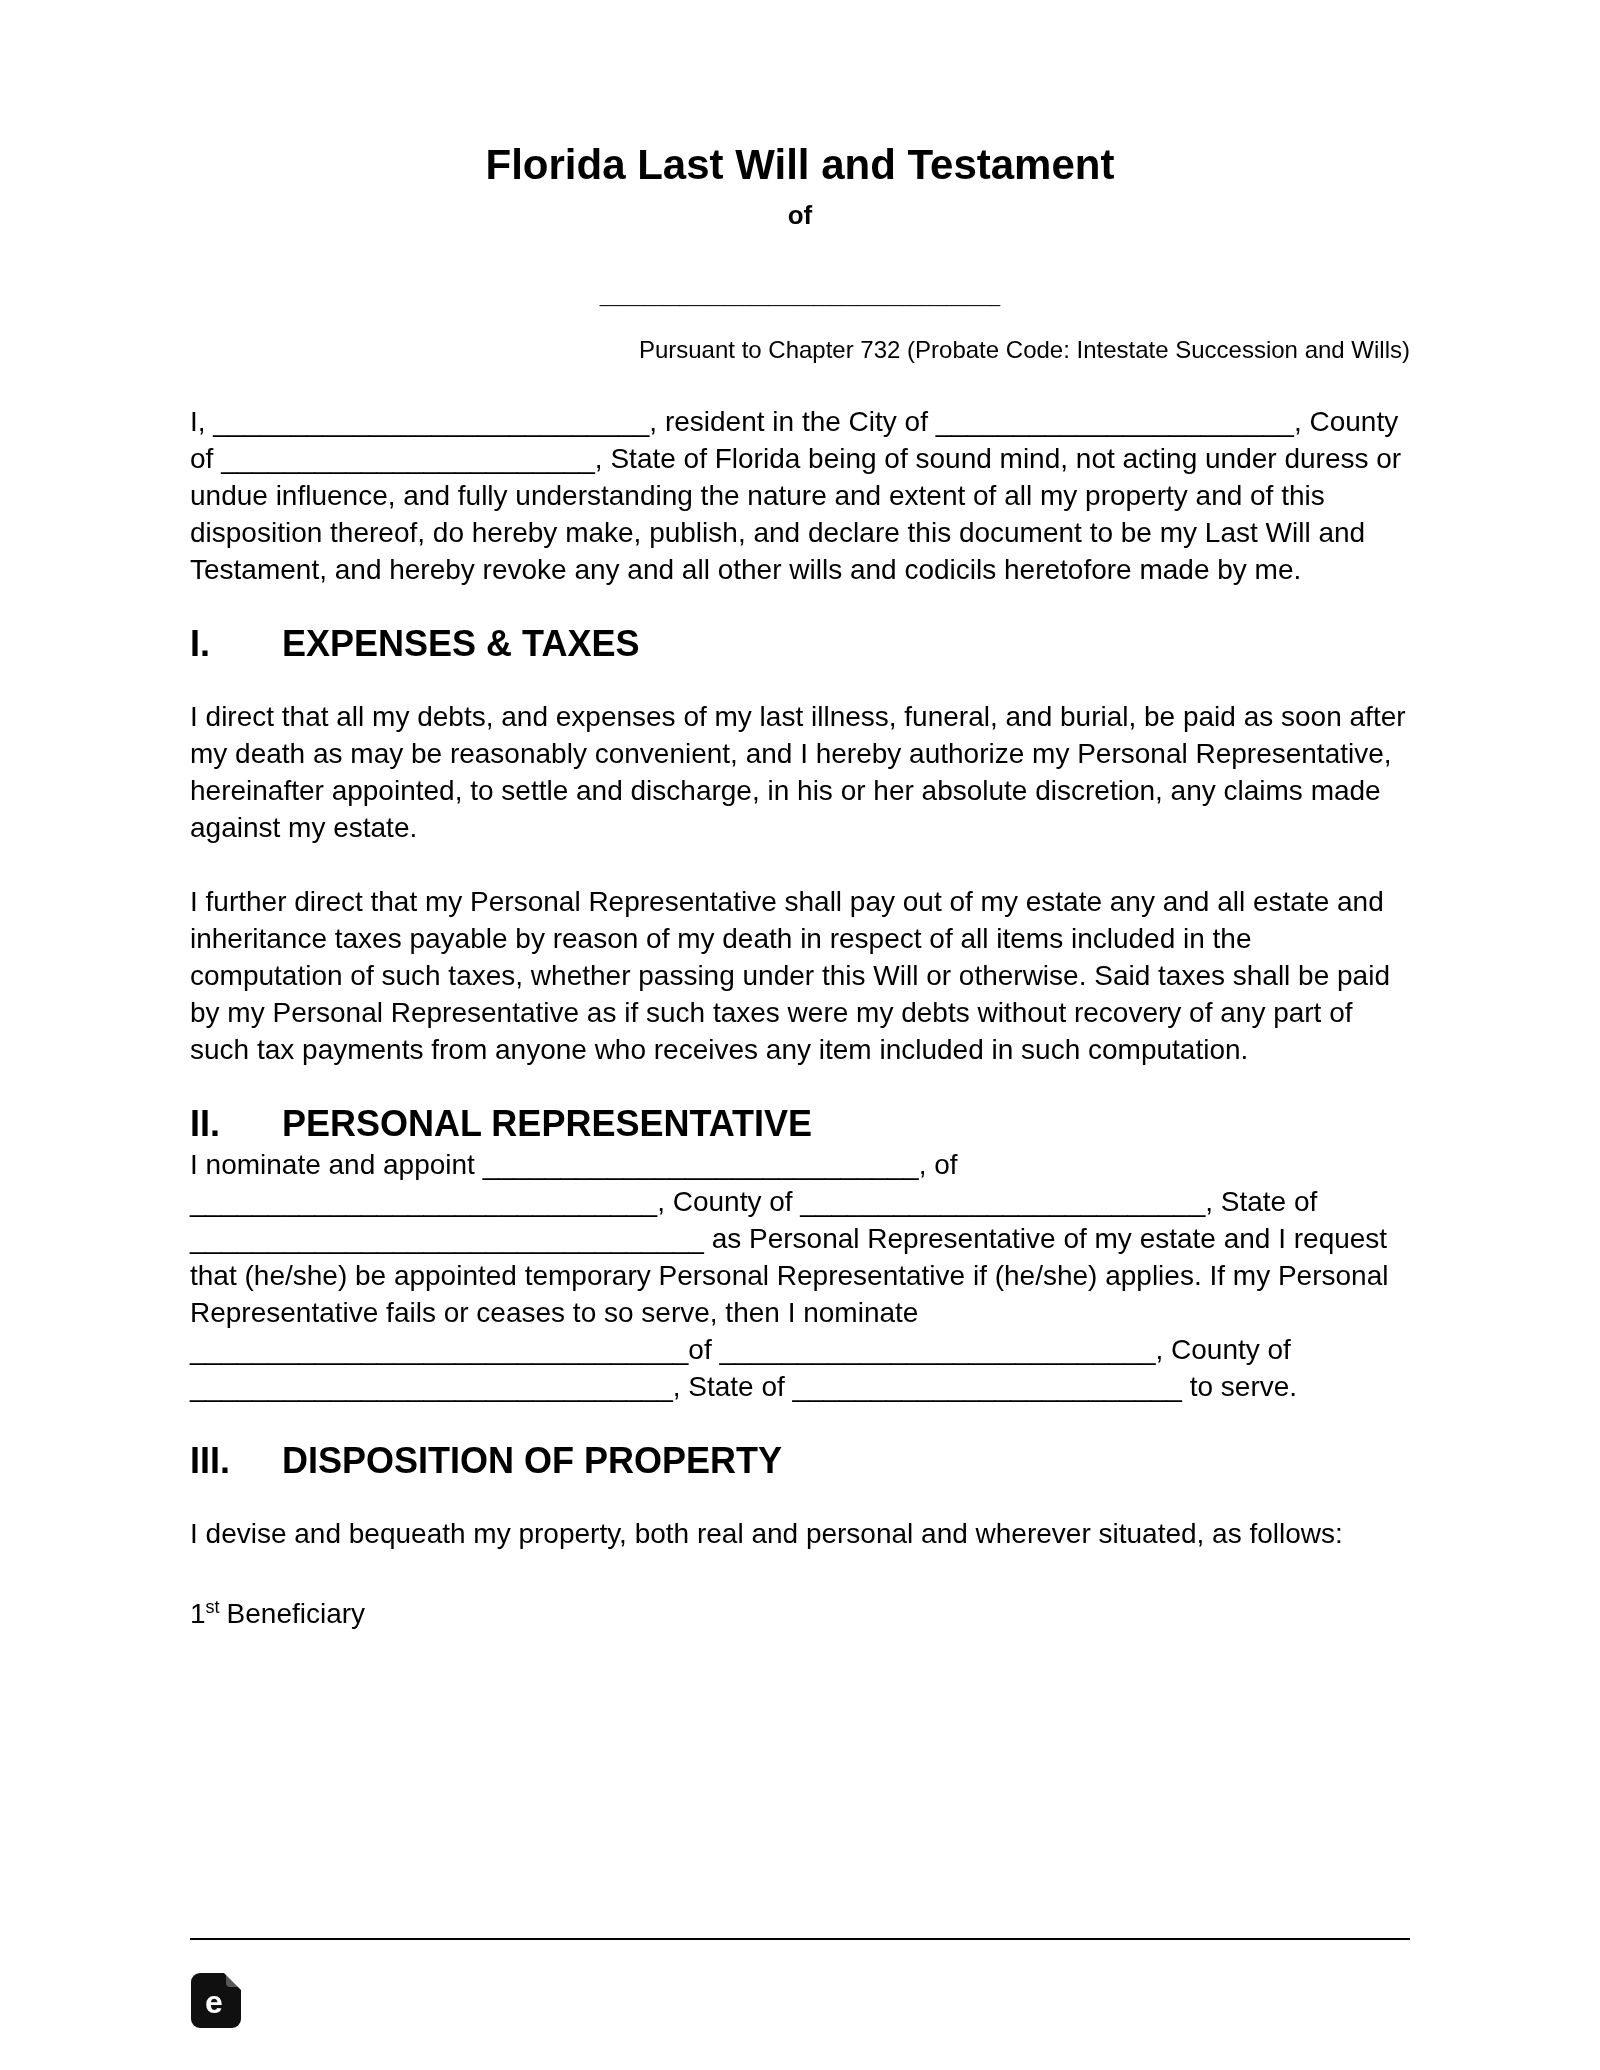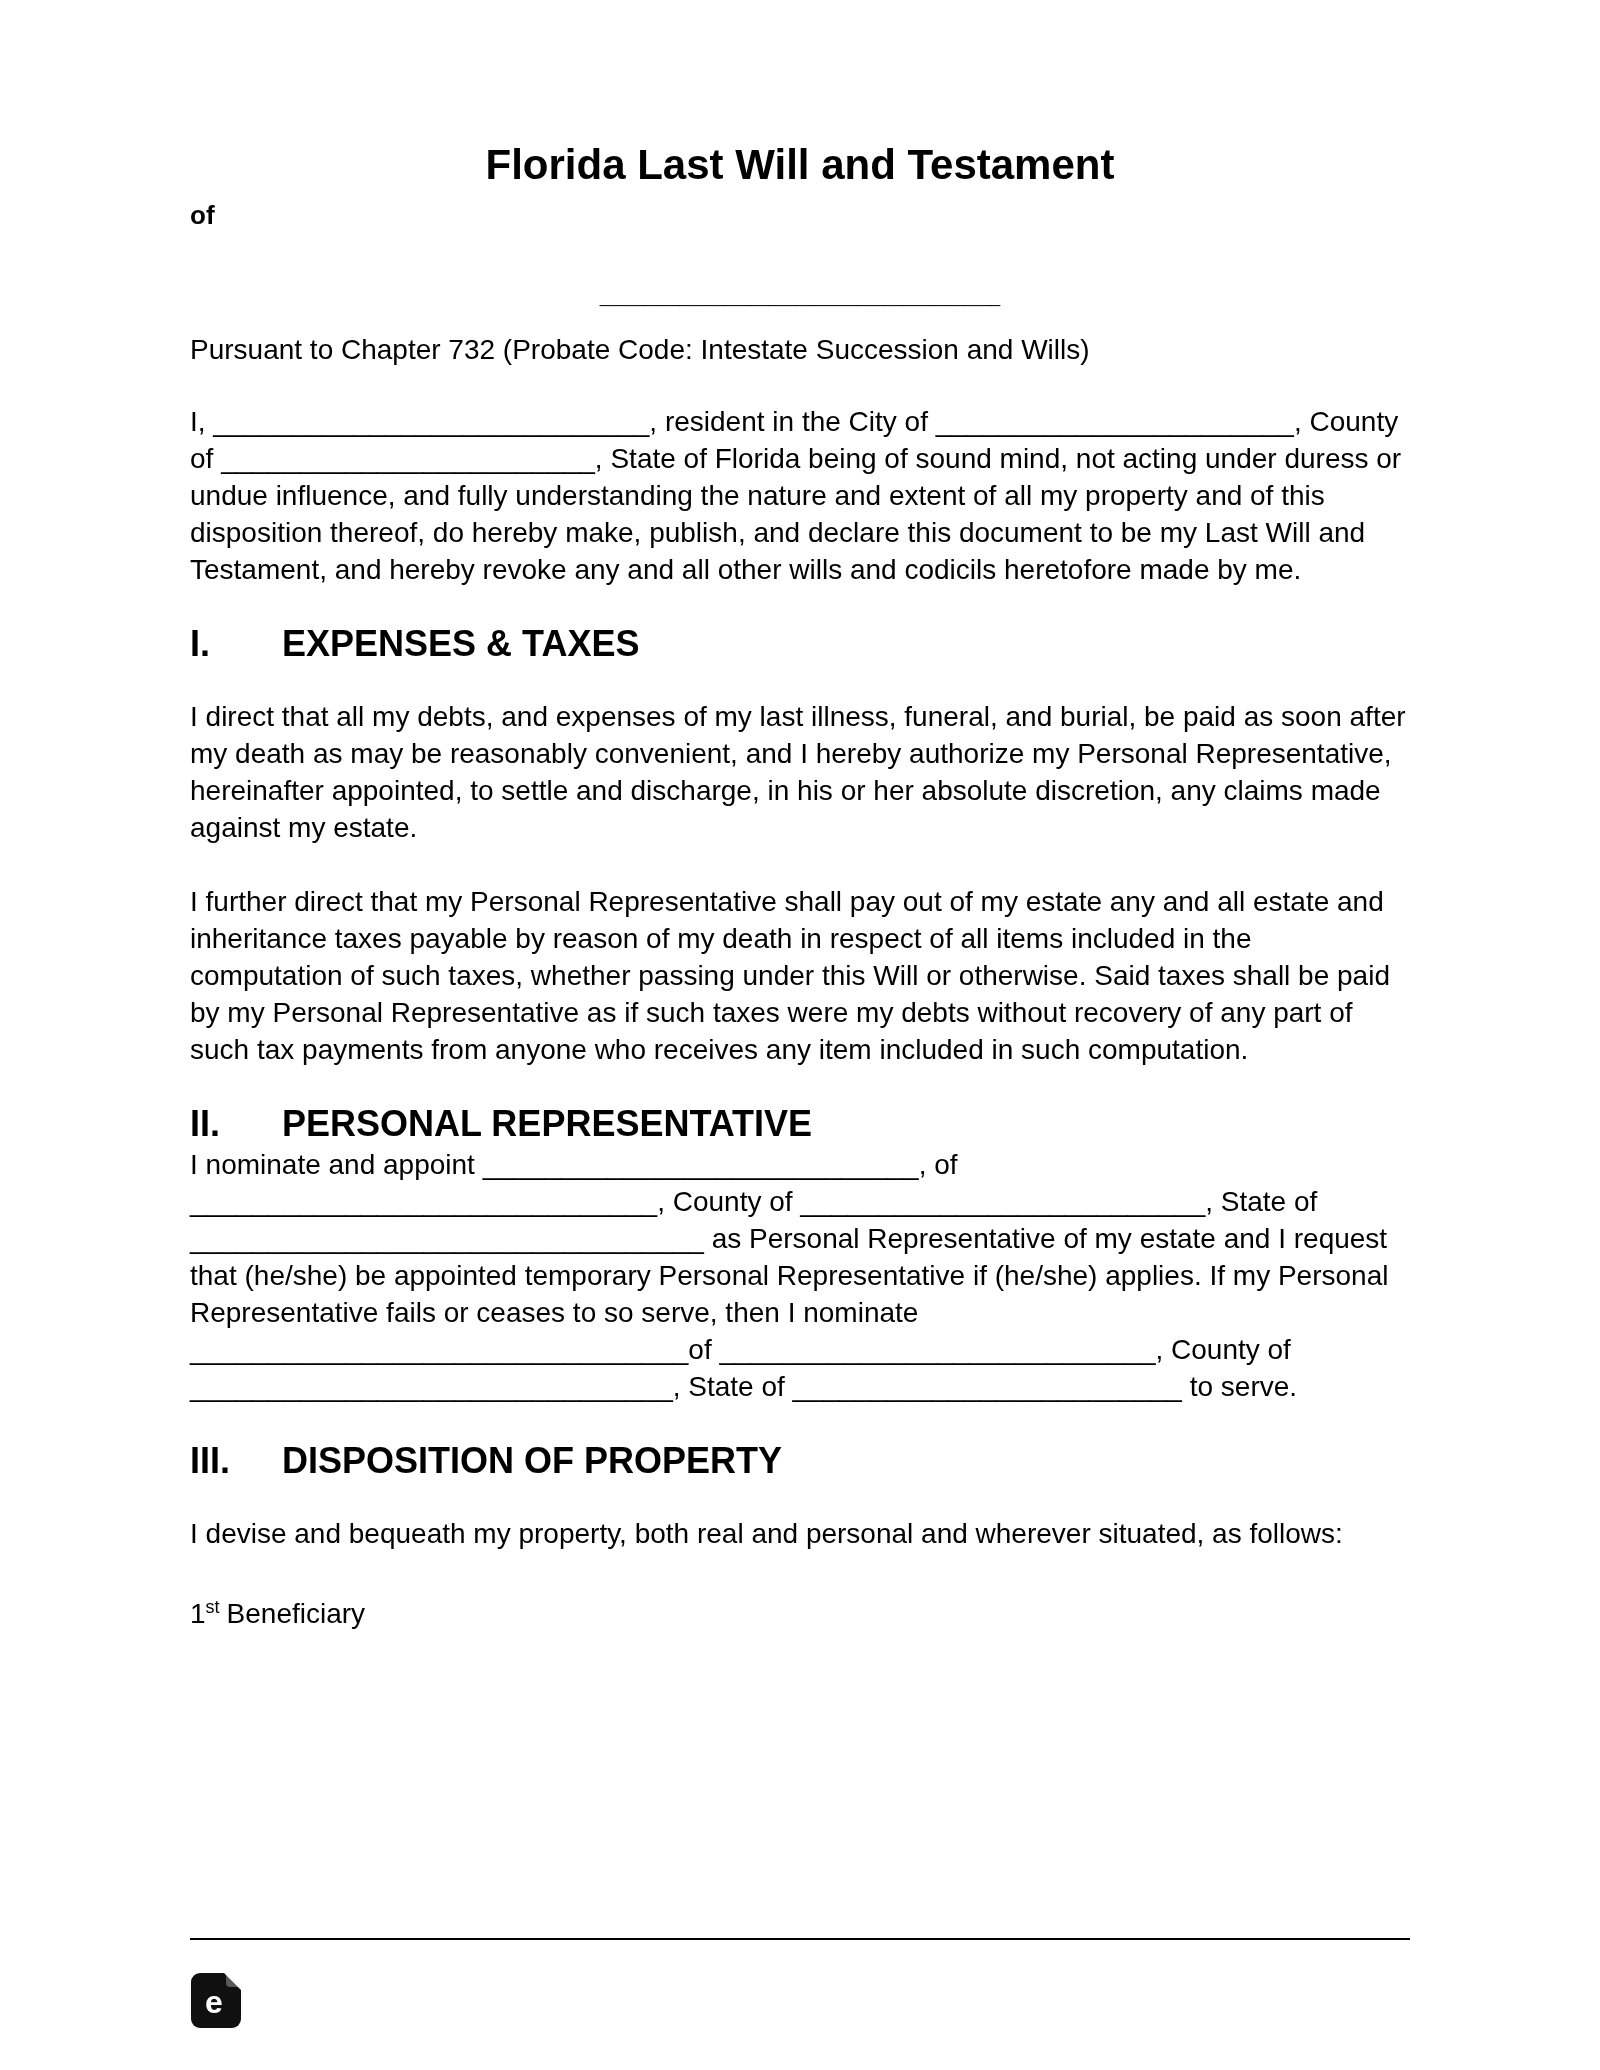--- a/index.html
+++ b/index.html
@@ -17,36 +17,36 @@
     border-radius: 7px;
   }
   .doc-title {
     text-align: center;
     font-size: 42px;
     font-weight: bold;
     line-height: 50px;
     margin: 0 0 10px 0;
   }
   .doc-subtitle {
-    text-align: left;
+    text-align: center;
     font-size: 26px;
     font-weight: bold;
     line-height: 31px;
     margin: 0 0 52px 0;
   }
   .name-blank {
     text-align: center;
     font-size: 16px;
     line-height: 30px;
     margin: 0 0 22px 0;
     white-space: nowrap;
   }
   .pursuant {
-    text-align: left;
-    font-size: 28px;
+    text-align: right;
+    font-size: 24px;
     line-height: 30px;
     margin: 0 0 38px 0;
   }
   .para {
     font-size: 28px;
     line-height: 37px;
     margin: 0 0 37px 0;
     word-wrap: break-word;
   }
   .section-heading {

